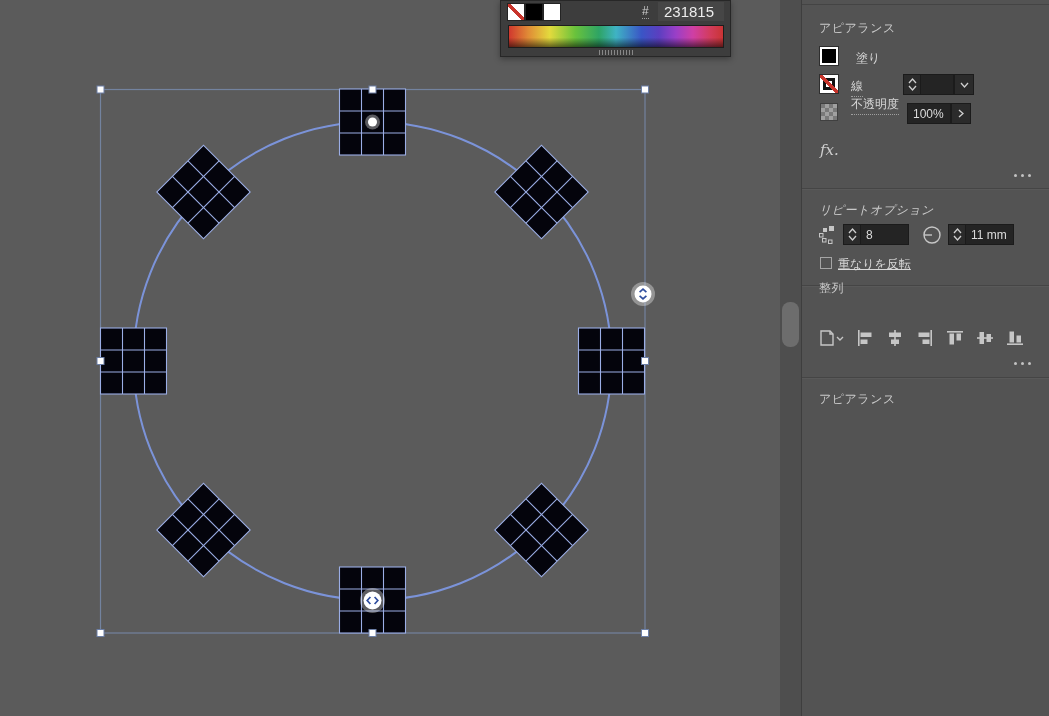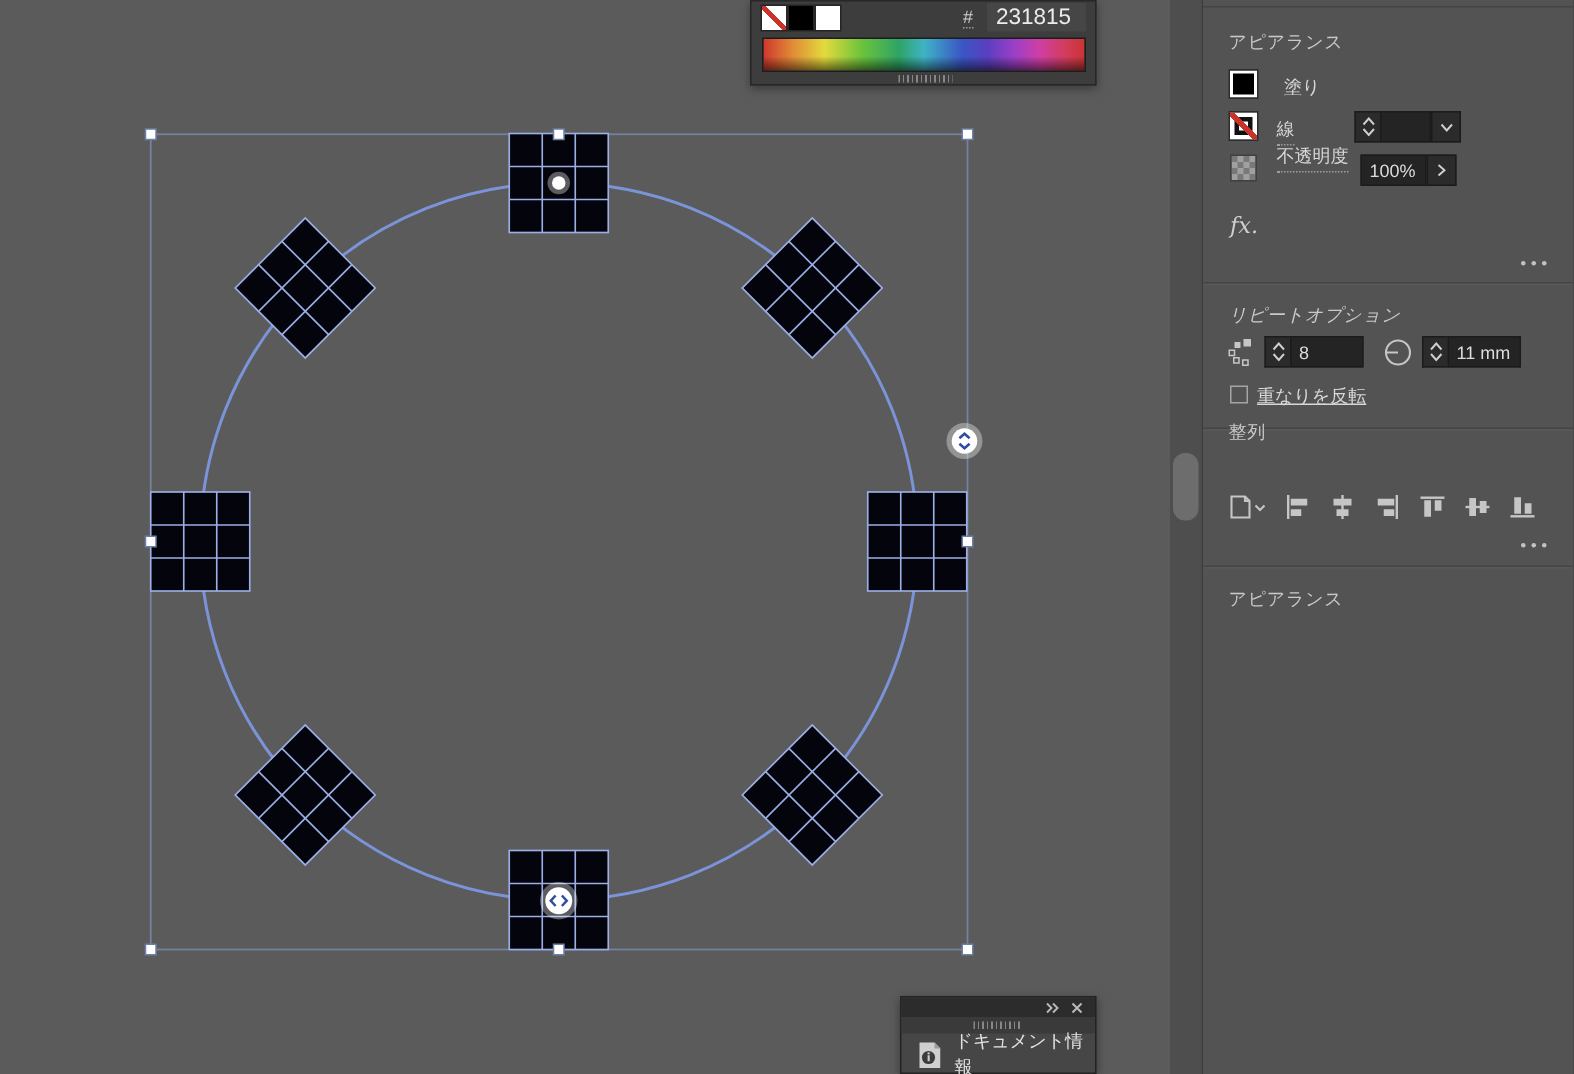--- a/index.html
+++ b/index.html
@@ -312,41 +312,14 @@
     <div class="more-dots" style="left:212px;top:360px;">
         <i></i>
         <i></i>
         <i></i>
       </div>
     <div class="divider" style="top:377px;"></div>
 
     <div class="sec-title" style="top:391px;">アピアランス</div>
   </div>
 
-  <div class="doc-panel">
-    <div class="doc-titlebar">
-      <div class="tb-ic" style="right:22px;">
-        <svg width="10" height="8">
-            <path d="M1 1 l3 3 -3 3 M5 1 l3 3 -3 3" fill="none" stroke="#b8b8b8" stroke-width="1.3"></path>
-          </svg>
-      </div>
-      <div class="tb-ic" style="right:6px;">
-        <svg width="8" height="8">
-            <path d="M1 1 L7 7 M7 1 L1 7" stroke="#b8b8b8" stroke-width="1.4"></path>
-          </svg>
-      </div>
-    </div>
-    <div class="doc-tabstrip">
-      <div class="grip doc-grip"></div>
-    </div>
-    <div class="doc-content">
-      <svg style="margin-left:11px;" width="16" height="19">
-        <path d="M1 1 H11 L15 5 V18 H1 Z" fill="#cfcfcf"></path>
-        <path d="M11 1 V5 H15" fill="#9a9a9a"></path>
-        <circle cx="7" cy="11" r="4.4" fill="#3c3c3c"></circle>
-        <rect x="6.4" y="9.5" width="1.4" height="4" fill="#cfcfcf"></rect>
-        <rect x="6.4" y="7.6" width="1.4" height="1.3" fill="#cfcfcf"></rect>
-      </svg>
-      <span class="doc-label">ドキュメント情報</span>
-    </div>
-  </div>
 
 </div>
 
 </body></html>

